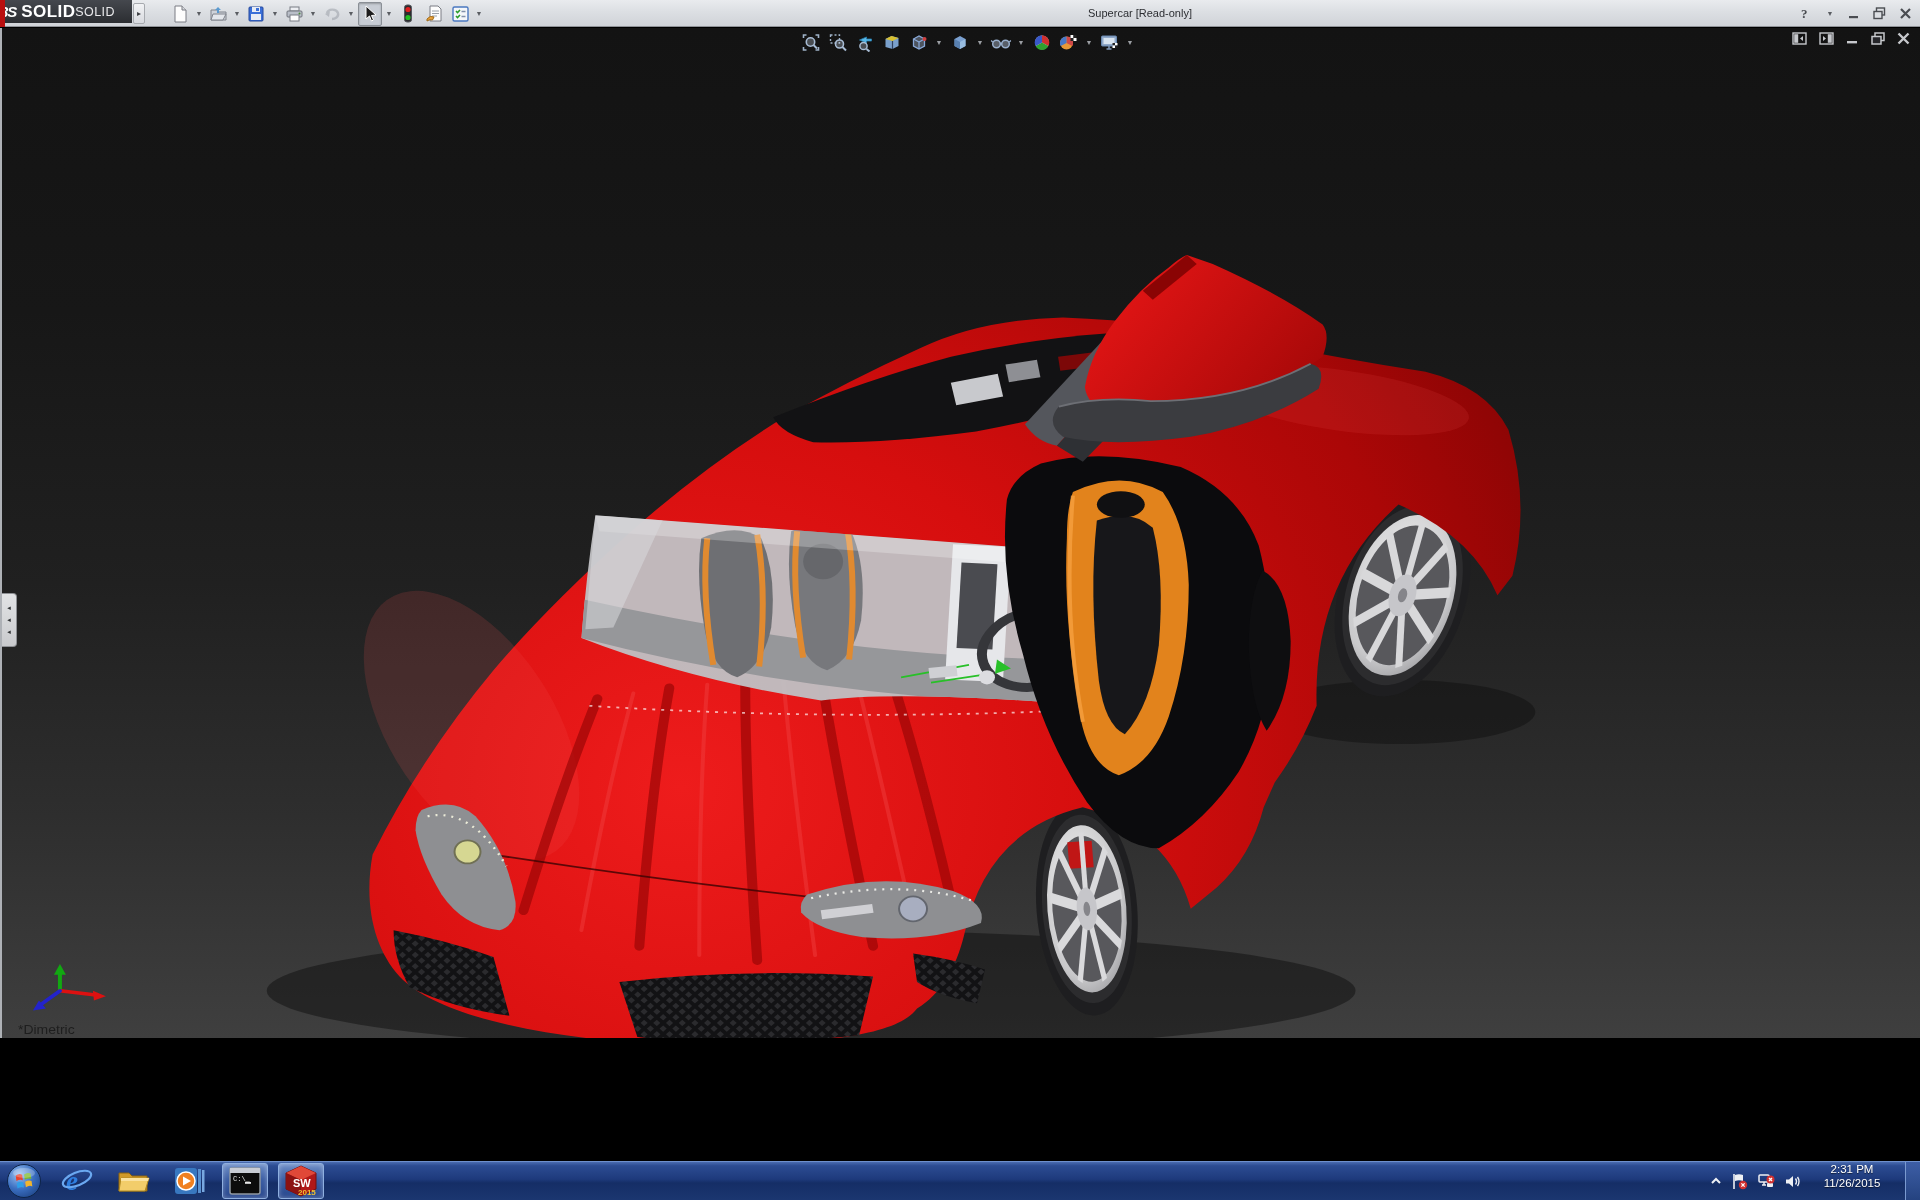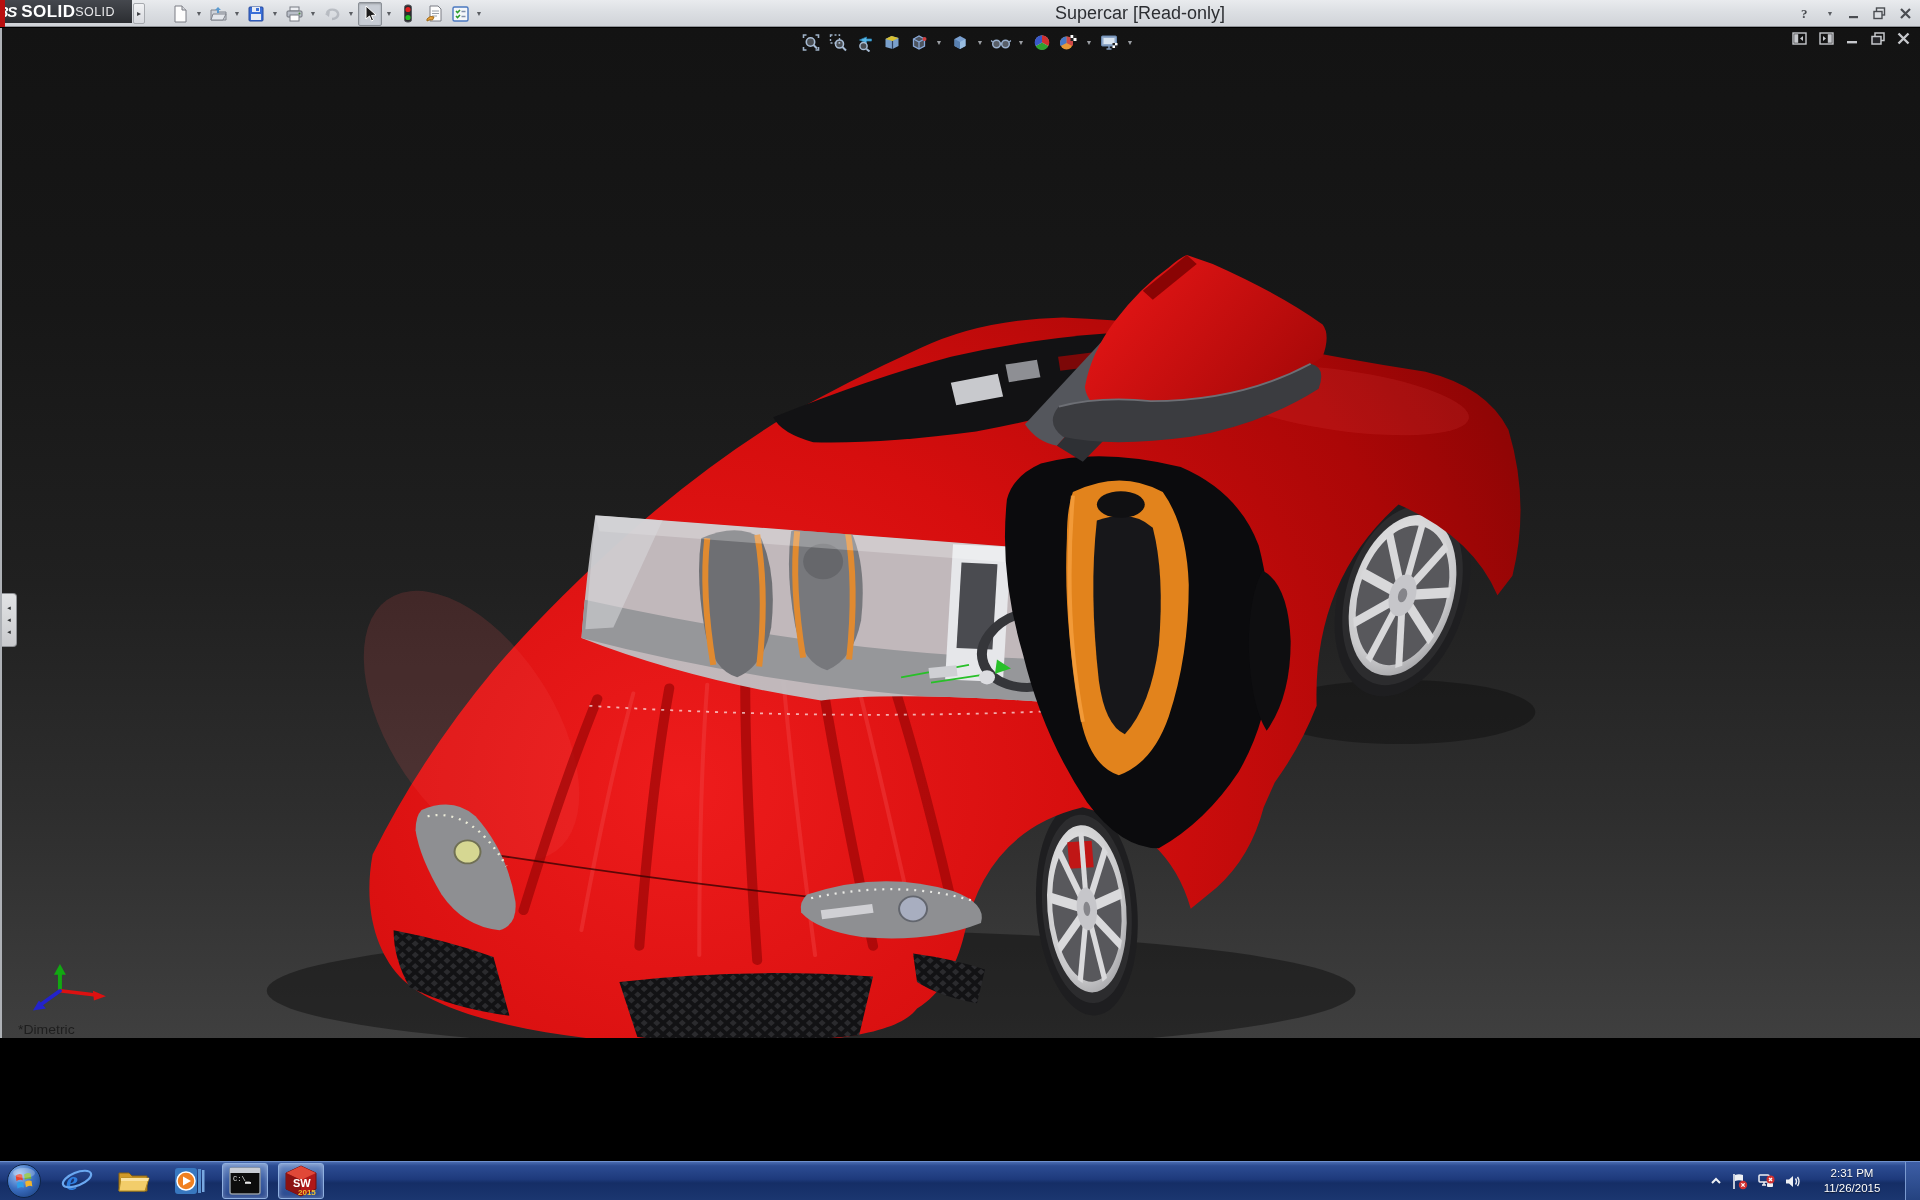--- a/index.html
+++ b/index.html
@@ -26,21 +26,21 @@
   .main-toolbar { position:absolute; left:168px; top:1px; height:25px;
     display:flex; align-items:center; gap:2px; }
   .tb-btn { height:24px; min-width:24px; display:flex; align-items:center; justify-content:center;
     border:1px solid transparent; border-radius:2px; }
   .tb-btn.pressed { background:#c8cdd5; border-color:#8a8f96;
     box-shadow:inset 0 1px 2px rgba(0,0,0,.25); }
   .tb-btn.disabled { opacity:.45; }
   .tb-caret { width:10px; height:24px; display:flex; align-items:center; justify-content:center;
     font-size:7px; color:#5a5d62; }
   .win-title { position:absolute; left:1140px; top:0; transform:translateX(-50%);
-    line-height:27px; font-size:18px; color:#2c2e32; white-space:nowrap; }
+    line-height:27px; font-size:11px; color:#2c2e32; white-space:nowrap; }
   .win-controls { position:absolute; right:8px; top:0; height:27px;
     display:flex; align-items:center; gap:13px; color:#4a4d52; }
   .wc { display:flex; align-items:center; justify-content:center; height:20px; }
 
   
   .viewport { position:absolute; left:0; top:28px; width:1920px; height:1010px;
     background:linear-gradient(180deg,#131313 0%, #171717 28%, #202020 55%, #2e2e2e 78%, #3f3f3f 100%);
     border-left:2px solid #aeb1b6; }
   .scene { position:absolute; left:0; top:0; width:100%; height:100%; }
   .headsup { position:absolute; left:965px; top:3px; transform:translateX(-50%);
@@ -58,21 +58,21 @@
   
   .taskbar { position:absolute; left:0; bottom:0; width:1920px; height:39px;
     background:linear-gradient(#4a6cb0 0%, #2c4c92 10%, #1e3a7c 45%, #152e66 55%, #1b3670 100%);
     border-top:1px solid #6e90cc; display:flex; align-items:center; }
   .start-orb { width:40px; height:37px; margin-left:4px; display:flex; align-items:center;
     justify-content:center; }
   .task-btn { width:46px; height:36px; margin-left:10px; border-radius:3px;
     display:flex; align-items:center; justify-content:center; }
   .task-btn.active { background:linear-gradient(#6f8fc8 0%, #3d5fa4 45%, #27468c 100%);
     border:1px solid #8fb0e0; box-shadow:inset 0 0 5px rgba(255,255,255,.35);justify-content:center; }
-  .tray { margin-left:auto; display:flex; align-items:center; gap:9px; height:39px; }
+  .tray { margin-left:auto; display:flex; gap:9px; height:39px; }
   .tray-ic { display:flex; align-items:center; justify-content:center; }
   .clock { width:76px; text-align:center; color:#fff; font-size:11.5px; line-height:1.3;
     text-shadow:0 1px 1px rgba(0,0,0,.6); margin-left:4px; }
   .show-desktop { width:15px; height:39px; margin-left:6px;
     border-left:1px solid #7a9ad0; background:linear-gradient(#3d5ea6,#24427f); }
 </style>
 </head>
 <body>
 
 <header class="titlebar">

